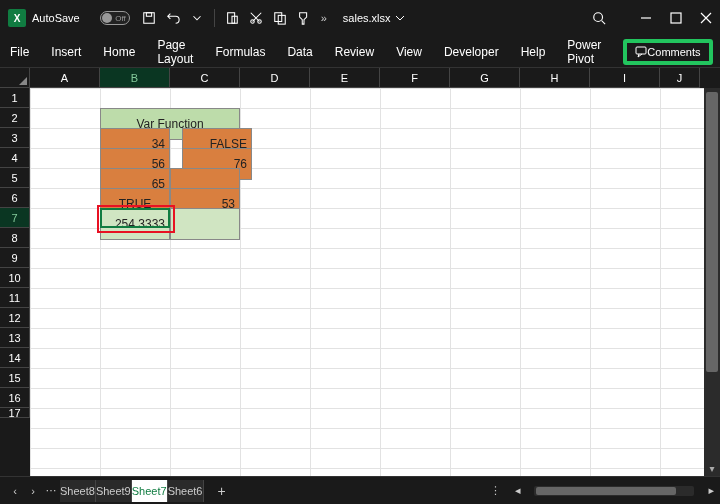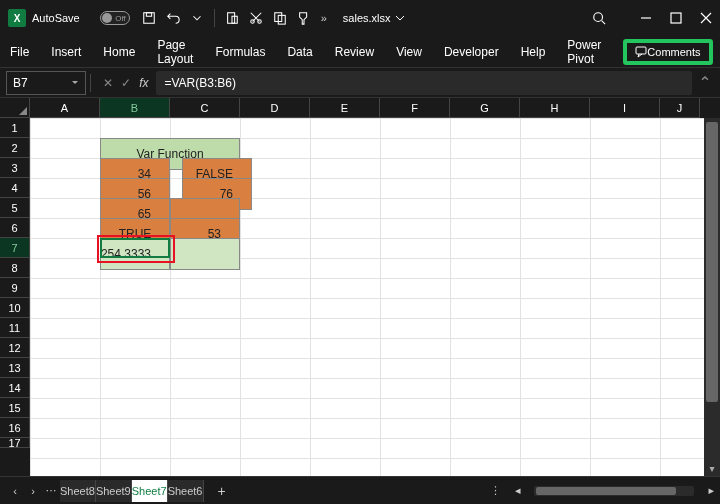--- a/index.html
+++ b/index.html
@@ -38,21 +38,21 @@
 .col-headers{display:flex;height:20px;background:#1a1a1a;color:#fff;font-size:11px}
 .corner{width:30px;border-right:1px solid #444;border-bottom:1px solid #444;background:#1a1a1a;position:relative}
 .corner::after{content:"";position:absolute;right:2px;bottom:2px;width:0;height:0;border-style:solid;border-width:0 0 8px 8px;border-color:transparent transparent #888 transparent}
 .col-h{width:70px;display:flex;align-items:center;justify-content:center;border-right:1px solid #444;border-bottom:1px solid #444;background:#1a1a1a}
 .col-h.sel{background:#0a3622;color:#83c99a}
 .grid-body{flex:1;display:flex;overflow:hidden}
 .row-hdrs{width:30px;background:#1a1a1a;color:#fff;font-size:11px;display:flex;flex-direction:column}
 .row-h{height:20px;display:flex;align-items:center;justify-content:center;border-right:1px solid #444;border-bottom:1px solid #444}
 .row-h.sel{background:#0a3622;color:#83c99a}
 .cells{position:relative;flex:1;background:#fff}
-.cell{position:absolute;height:32px;border-right:1px solid #dcdcdc;border-bottom:1px solid #dcdcdc;width:70px;font-size:12px;color:#222;display:flex;align-items:center;padding:0 18px}
+.cell{position:absolute;height:32px;border-right:1px solid #dcdcdc;border-bottom:1px solid #dcdcdc;width:70px;font-size:12px;color:#222;display:flex;align-items:center;padding:0 4px}
 .right{justify-content:flex-end}
 .center{justify-content:center}
 .hdr-cell{background:#bddcaa;border:1px solid #888;justify-content:center;font-size:12px}
 .data-cell{background:#d97f3f;border:1px solid #888}
 .result-cell{background:#d0e5c2;border:1px solid #888}
 .sel-outline{position:absolute;border:2px solid #107c41;pointer-events:none;background:transparent}
 .red-outline{position:absolute;border:2px solid #e81123;pointer-events:none}
 .vscroll{position:absolute;right:0;top:0;bottom:0;width:16px;background:#2b2b2b}
 .vthumb{position:absolute;right:2px;top:4px;width:12px;height:280px;background:#666;border-radius:2px}
 .vsbtn{position:absolute;width:16px;height:16px;display:flex;align-items:center;justify-content:center;color:#aaa;font-size:10px}
@@ -151,38 +151,20 @@
         <svg width="12" height="12" viewBox="0 0 12 12" fill="none" stroke="#fff">
             <rect x="1" y="1" width="10" height="7" rx="1"></rect>
             <path d="M4 8l-1 3 4-3"></path>
           </svg>
         <span>Comments</span>
       </div>
 
     </div>
   </div>
 
-  <div class="formula-row">
-    <div class="namebox">
-      <span>B7</span>
-      <svg viewBox="0 0 8 8">
-          <path d="M1 2l3 3 3-3"></path>
-        </svg>
-    </div>
-    <div class="sep-v" style="margin:0 4px"></div>
-    <div class="fx-btns">
-      <span>✕</span>
-      <span>✓</span>
-      <span class="fx">fx</span>
-    </div>
-    <div class="formula-input">
-      <span>=VAR(B3:B6)</span>
-    </div>
-    <div class="expand-fx" style="color:#888">⌃</div>
-  </div>
 
   <div class="sheet-area">
     <div class="col-headers">
       <div class="corner"></div>
       <div class="col-h">A</div>
       <div class="col-h sel">B</div>
       <div class="col-h">C</div>
       <div class="col-h">D</div>
       <div class="col-h">E</div>
       <div class="col-h">F</div>

